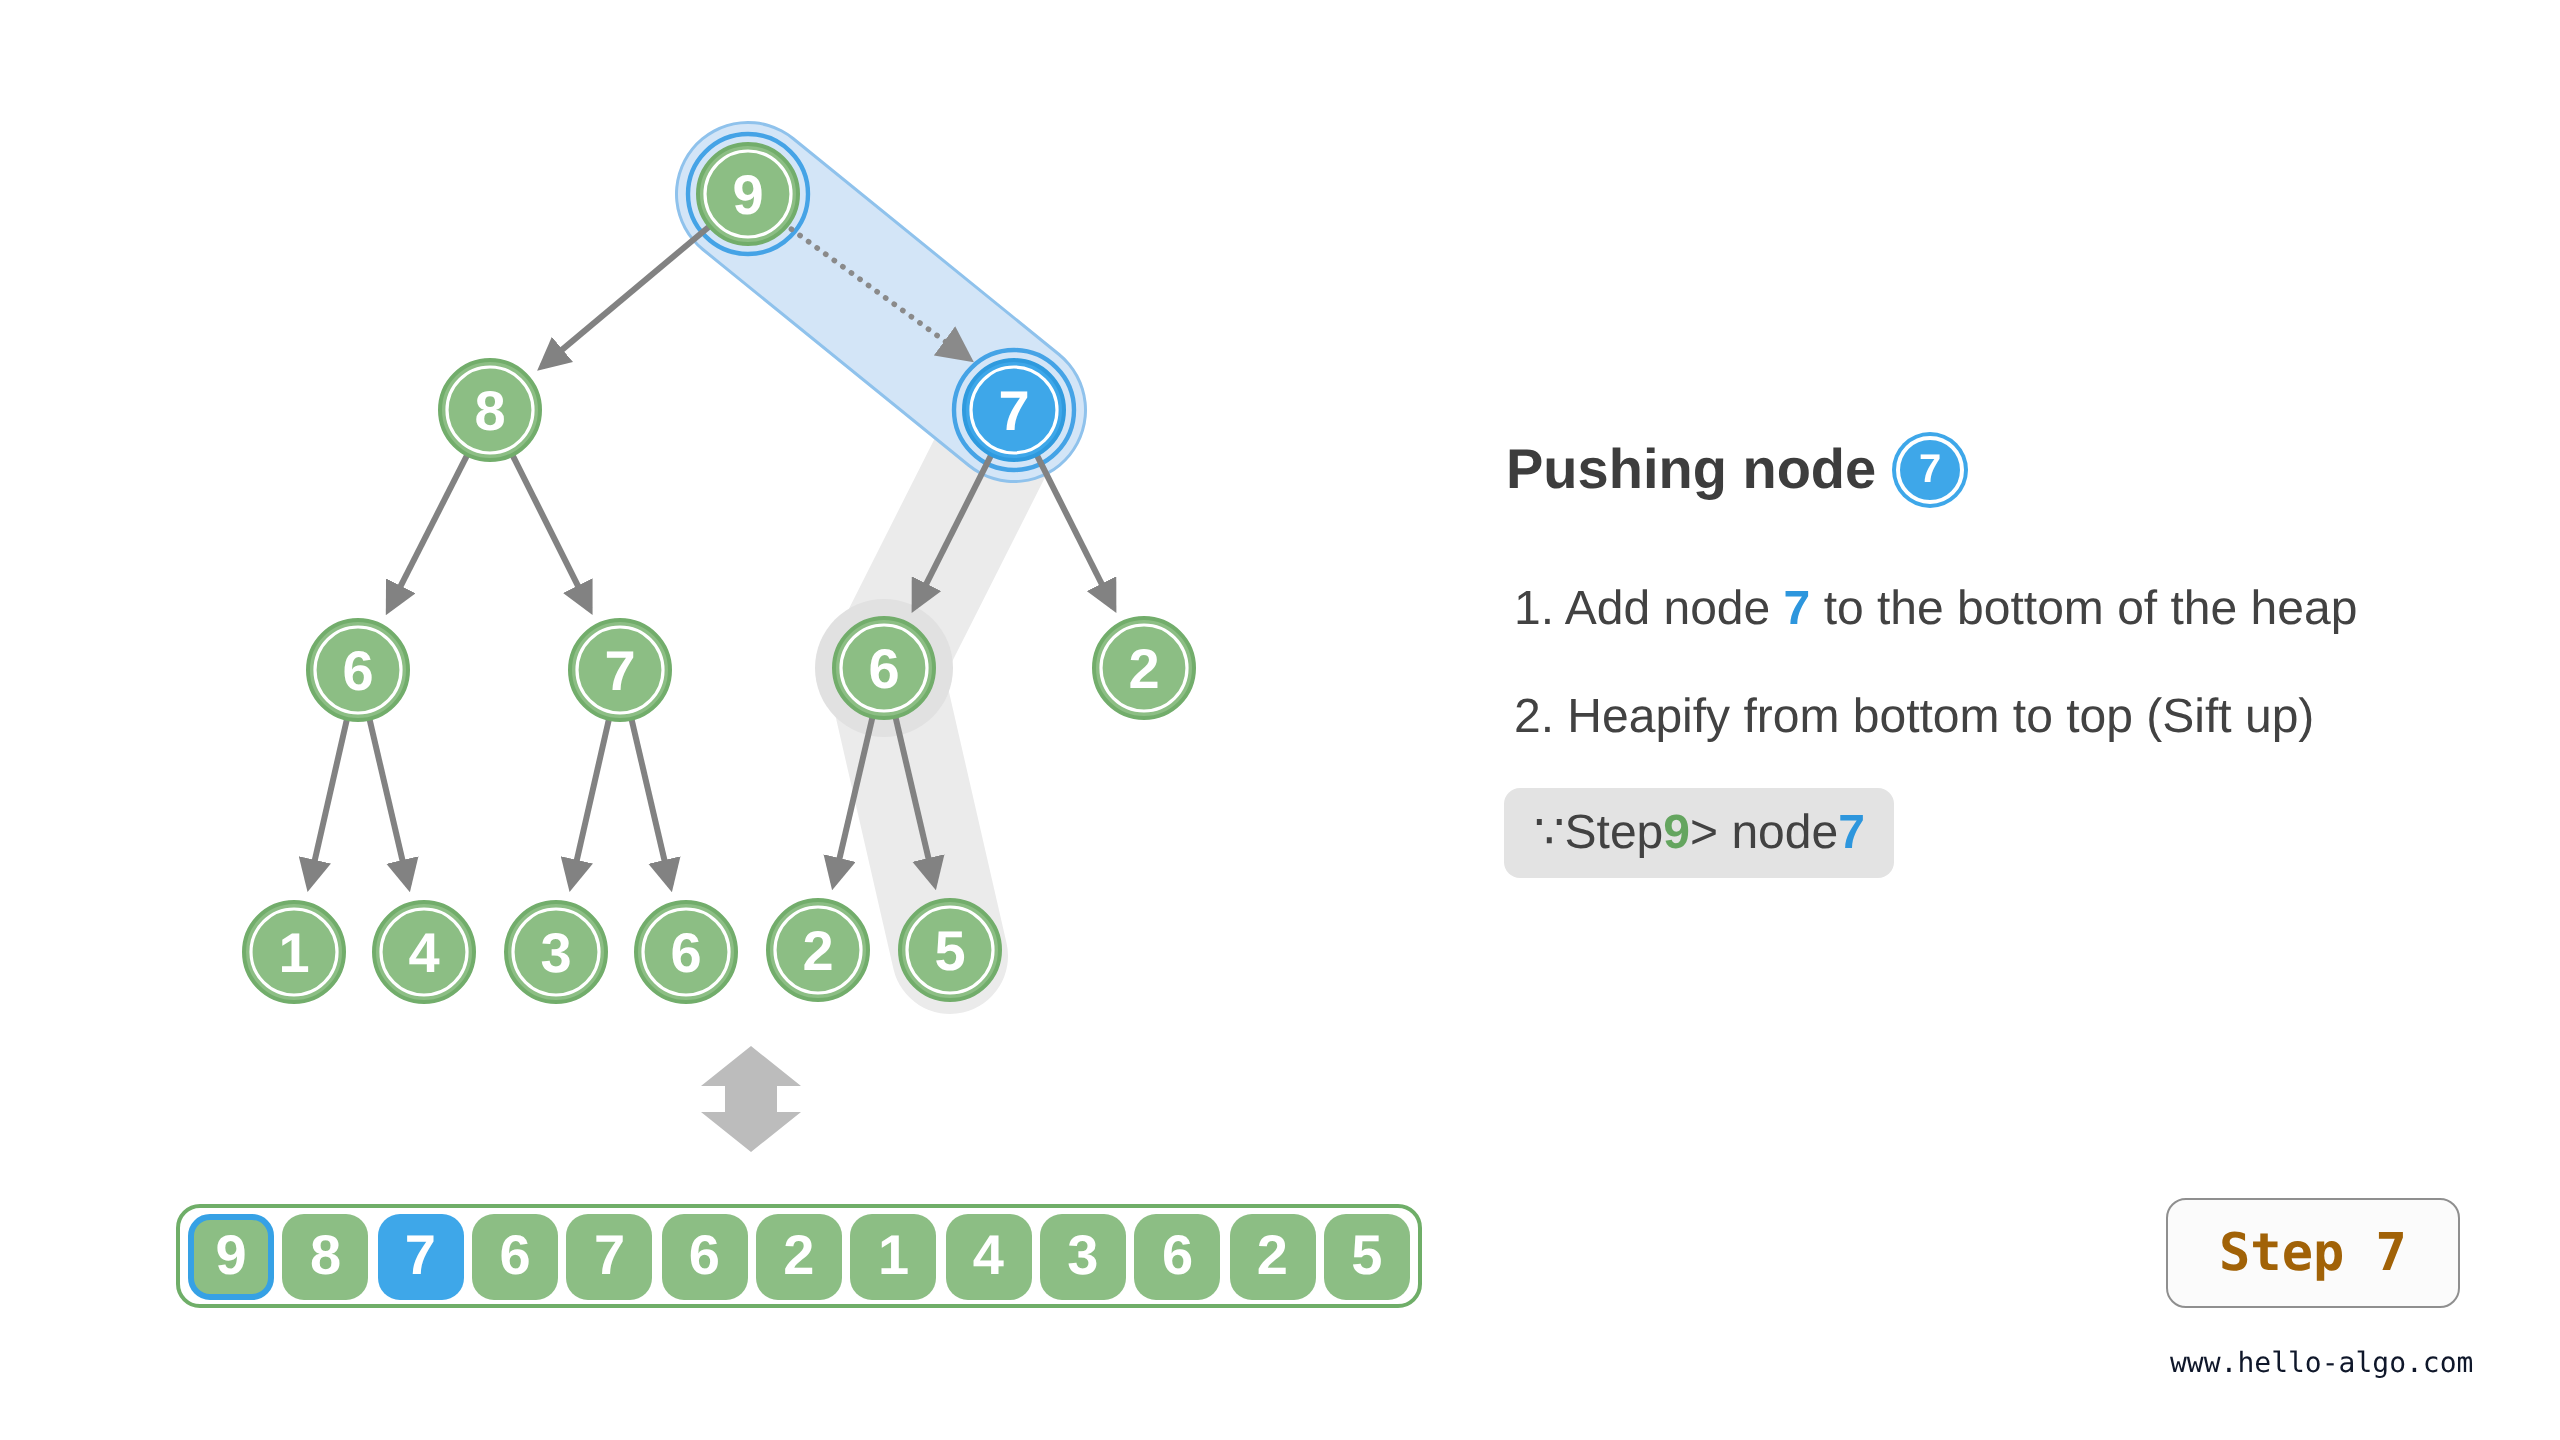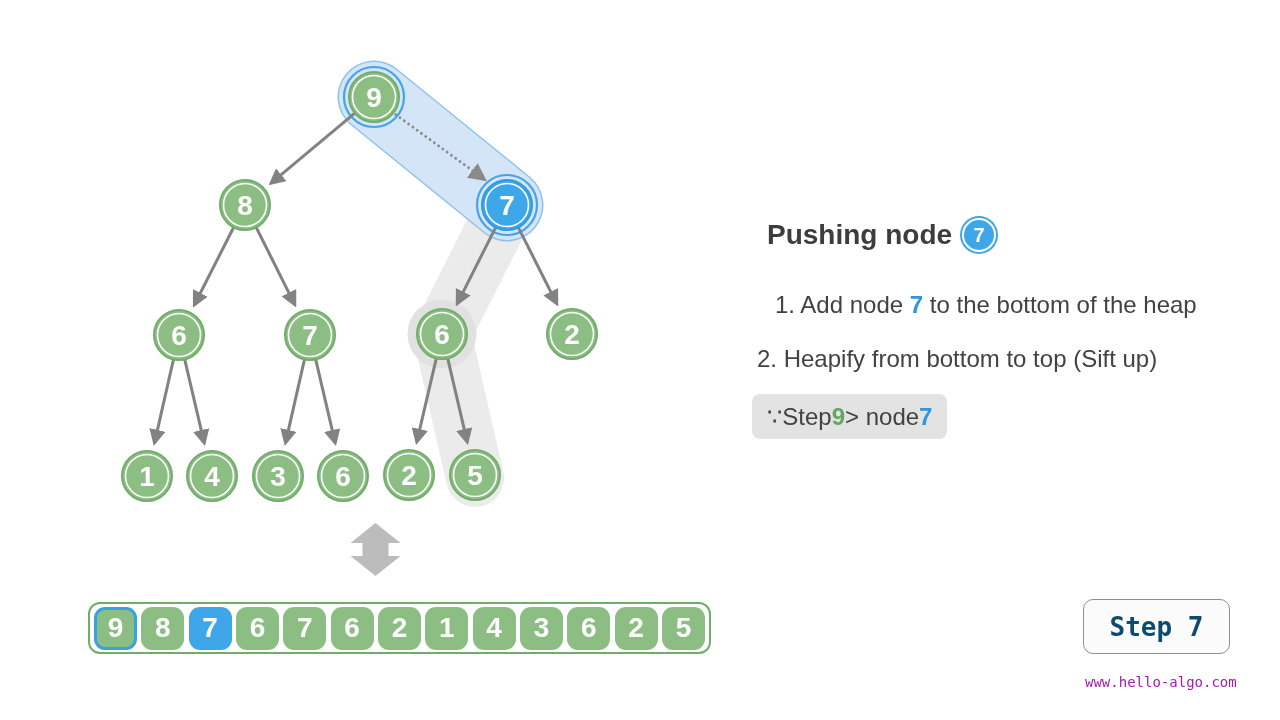--- a/index.html
+++ b/index.html
@@ -16,35 +16,35 @@
   
   .array{position:absolute;left:88px;top:602px;width:623px;height:52px;box-sizing:border-box;
          border:2px solid #6fae68;border-radius:12px;display:flex;align-items:center;
          justify-content:space-between;padding:0 4px;}
   .cell{width:43px;height:43px;box-sizing:border-box;border-radius:11px;background:#8cbe84;
         color:#fff;font-weight:bold;font-size:28px;display:flex;align-items:center;justify-content:center;}
   .cell.sel{border:3.5px solid #36a1e5;}
   .cell.blue{background:#3ea7e9;}
   
   .title{position:absolute;left:753px;top:216px;height:38px;display:flex;align-items:center;gap:10px;
-         font-size:28px;font-weight:bold;color:#3d3d3d;white-space:nowrap;margin-left:14px;}
+         font-size:28px;font-weight:bold;color:#3d3d3d;white-space:nowrap;}
   .badge{width:30px;height:30px;border-radius:50%;background:#3ea7e9;border:2px solid #fff;
          box-shadow:0 0 0 2px #3ea7e9;color:#fff;font-size:20px;font-weight:bold;
          display:flex;align-items:center;justify-content:center;}
   .step-item{position:absolute;left:757px;font-size:24px;color:#424242;white-space:nowrap;}
   .hl-blue{color:#2d96dd;font-weight:bold;}
   .hl-green{color:#64a55f;font-weight:bold;}
   .note{position:absolute;left:752px;top:394px;height:45px;background:#e3e3e3;border-radius:8px;
         display:inline-flex;align-items:center;padding:0 15px;font-size:24px;color:#424242;white-space:nowrap;}
   .stepbox{position:absolute;left:1083px;top:599px;width:147px;height:55px;box-sizing:border-box;
            background:#fbfbfb;border:1.8px solid #8f8f8f;border-radius:10px;display:flex;
            align-items:center;justify-content:center;font-family:"DejaVu Sans Mono",monospace;
-           font-weight:bold;font-size:26px;color:#0c4a6e;}
+           font-weight:bold;font-size:26px;color:#a16207;}
   .watermark{position:absolute;left:1085px;top:674px;font-family:"DejaVu Sans Mono",monospace;
-             font-size:14px;color:#a21caf;white-space:nowrap;}
+             font-size:14px;color:#0f172a;white-space:nowrap;}
 </style>
 </head>
 <body>
 
 <div class="canvas">
 
   <svg width="720" height="590" viewBox="0 0 720 590">
     <defs>
       <marker id="arr" viewBox="0 0 10 10" refX="8" refY="5" markerWidth="5.5" markerHeight="5.5" orient="auto">
         <path d="M0 0 L10 5 L0 10 z" fill="#828282"></path>
@@ -193,21 +193,21 @@
       </div>
   </div>
 
   <div class="title">
     <span>Pushing node</span>
     <span class="badge">
         <span>7</span>
       </span>
   </div>
 
-  <div class="step-item" style="top:291px;margin-left:18px;">
+  <div class="step-item" style="top:291px;">
     <span>1. Add node </span><span class="hl-blue">7</span><span> to the bottom of the heap</span>
   </div>
   <div class="step-item" style="top:345px;">
     <span>2. Heapify from bottom to top (Sift up)</span>
   </div>
 
   <div class="note">
     <span>∵</span>
       <span> Step </span>
       <span class="hl-green">9</span>

